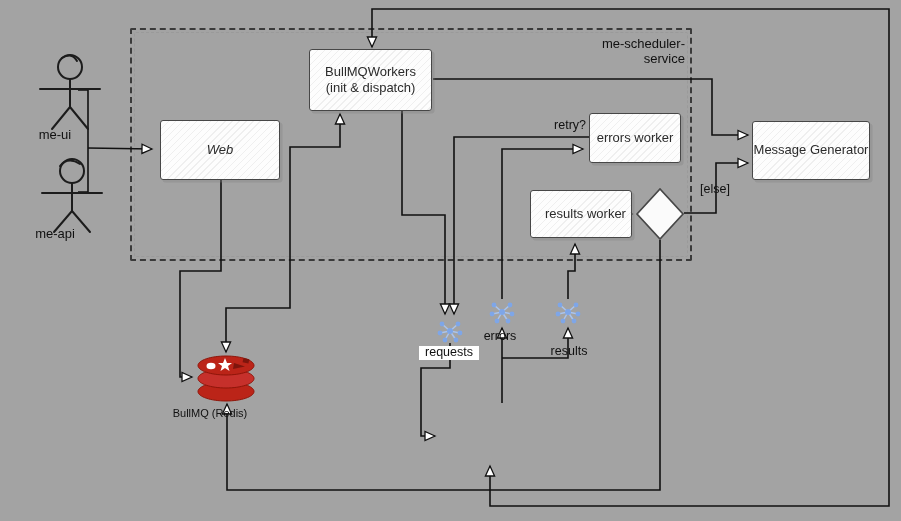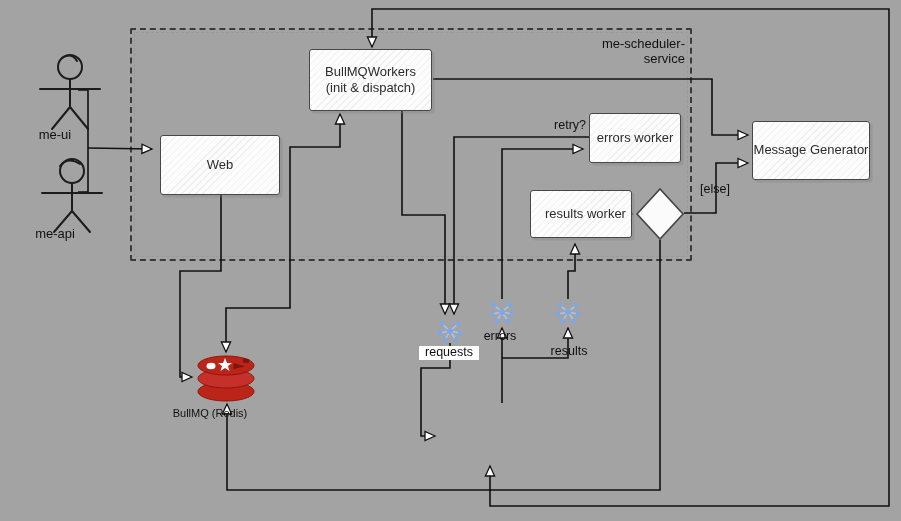--- a/index.html
+++ b/index.html
@@ -23,21 +23,21 @@
   
   .node{
     position:absolute;display:flex;flex-direction:column;align-items:center;justify-content:center;
     text-align:center;font-size:13px;line-height:1.25;color:#2b2b2b;
     border:1.7px solid #474747;border-radius:3px;
     background:
       repeating-linear-gradient(135deg, rgba(125,125,125,0.11) 0px, rgba(125,125,125,0.11) 1px, rgba(0,0,0,0) 1px, rgba(0,0,0,0) 5px),
       #fdfdfd;
     box-shadow:2.5px 2.5px 0 rgba(130,130,130,0.35);
   }
-  .node-web{left:160px;top:135px;width:118px;height:58px;}
+  .node-web{left:160px;top:120px;width:118px;height:58px;font-style:italic;}
   .node-bullmq{left:309px;top:49px;width:121px;height:60px;}
   .node-errors-worker{left:589px;top:113px;width:90px;height:48px;}
   .node-results-worker{left:530px;top:190px;width:91px;height:46px;padding-left:9px;}
   .node-msg-gen{left:752px;top:121px;width:116px;height:57px;}
   .node-segmentation{
     left:440px;top:404px;width:120px;height:56px;
     border-color:#c0392b;color:#3d3434;
     background:
       repeating-linear-gradient(135deg, rgba(222,96,84,0.18) 0px, rgba(222,96,84,0.18) 1.4px, rgba(0,0,0,0) 1.4px, rgba(0,0,0,0) 5px),
       #fffafa;

